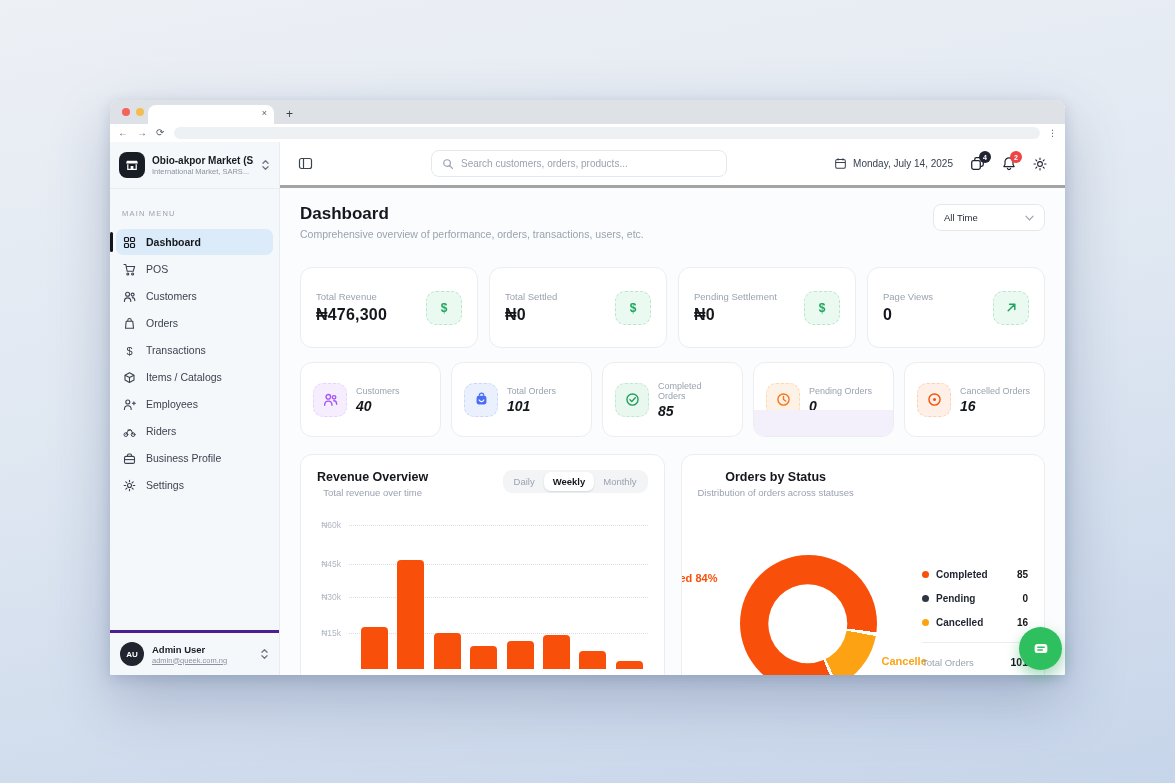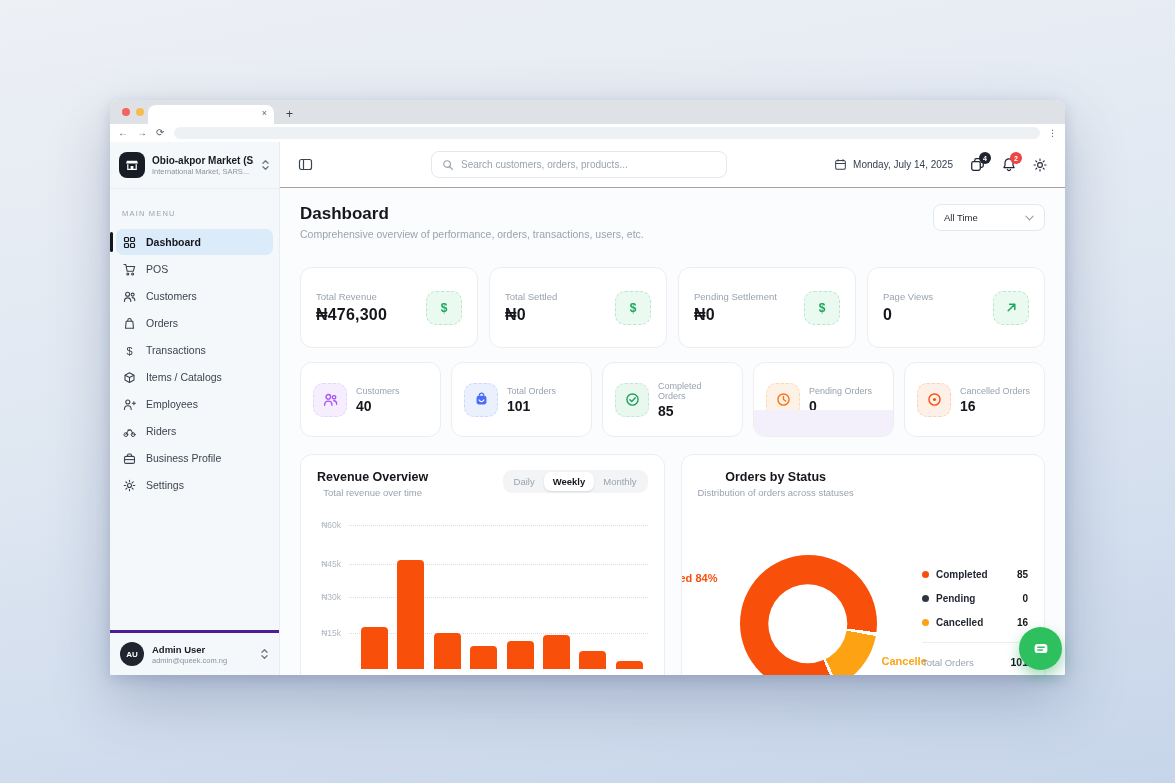--- a/index.html
+++ b/index.html
@@ -33,25 +33,25 @@
   .updown { color:#6b7280; flex:none; }
   .menu { padding:6px 0 0 0; flex:1; }
   .menu-label { font-size:7.5px; letter-spacing:1.2px; color:#9aa3b0; padding:14px 12px 10px 12px; }
   .mi { position:relative; height:26px; display:flex; align-items:center; gap:10px; margin:1px 6px; padding:0 7px; border-radius:7px; color:#3c4350; font-size:10.5px; cursor:default; }
   .mi svg { flex:none; }
   .mi.active { background:#dcebfa; color:#14171d; font-weight:bold; }
   .mi.active::before { content:""; position:absolute; left:-6px; top:3px; bottom:3px; width:3px; background:#14171d; border-radius:2px; }
   .s-user { border-top:3px solid #4c1d95; padding:9px 10px; display:flex; align-items:center; gap:8px; }
   .avatar { width:24px; height:24px; border-radius:50%; background:#1f242e; color:#fff; font-size:8px; font-weight:bold; display:flex; align-items:center; justify-content:center; flex:none; }
   .u-name { font-size:9.5px; font-weight:bold; color:#1a1d23; }
-  .u-mail { font-size:7.5px; color:#8b93a1; margin-top:1px; }
+  .u-mail { font-size:7.5px; color:#8b93a1; margin-top:1px;text-decoration:underline; }
   .s-user .updown { margin-left:auto; }
 
   .main { flex:1; display:flex; flex-direction:column; min-width:0; }
-  .topbar { height:46px; border-bottom:1px solid #a3a3a3; display:flex; align-items:center; padding:0 18px; flex:none; background:#fff; }
+  .topbar { height:46px; border-bottom:3px solid #a3a3a3; display:flex; align-items:center; padding:0 18px; flex:none; background:#fff; }
   .collapse { color:#3c4350; display:flex; }
   .search { margin-left:118px; width:296px; height:27px; border:1px solid #e4e7ec; border-radius:8px; display:flex; align-items:center; gap:7px; padding:0 10px; background:#fff; }
   .search input { border:none; outline:none; flex:1; font-size:10px; color:#374151; background:transparent; font-family:inherit; }
   .search input::placeholder { color:#9aa3b0; }
   .tb-right { margin-left:auto; display:flex; align-items:center; gap:17px; }
   .dategrp { display:flex; align-items:center; gap:6px; color:#374151; font-size:10px; }
   .badged { position:relative; display:flex; }
   .badge { position:absolute; top:-5px; right:-6px; min-width:12px; height:12px; border-radius:7px; font-size:7px; color:#fff; display:flex; align-items:center; justify-content:center; padding:0 3px; font-weight:bold; }
   .badge.dark { background:#1f2430; }
   .badge.red { background:#ef4444; }
@@ -67,21 +67,21 @@
   .card { background:#fff; border:1px solid #ecedf1; border-radius:12px; }
   .stat1 { padding:13px 15px; display:flex; align-items:center; justify-content:space-between; height:81px; }
   .st-label { font-size:9.5px; color:#9aa3b0; }
   .st-value { font-size:16px; font-weight:bold; color:#15171c; margin-top:4px; letter-spacing:.2px; }
   .icon-money { width:36px; height:34px; border-radius:10px; background:#eafaf1; border:1px dashed #b9e5cb; display:flex; align-items:center; justify-content:center; color:#1ea75d; font-size:12px; font-weight:bold; flex:none; }
 
   .row2 { margin-top:14px; display:grid; grid-template-columns:repeat(5,1fr); gap:10px; }
   .stat2 { padding:12px; display:flex; align-items:center; gap:9px; height:75px; position:relative; overflow:hidden; }
   .icon-sq { width:34px; height:34px; border-radius:10px; display:flex; align-items:center; justify-content:center; flex:none; border:1px dashed transparent; }
   .st2-label { font-size:9px; color:#9aa3b0; }
-  .st2-value { font-size:14px; font-weight:bold; color:#15171c; margin-top:2px; }
+  .st2-value { font-size:14px; font-weight:bold; color:#15171c; margin-top:2px;font-style:italic; }
   .pending-strip { position:absolute; left:0; right:0; bottom:0; height:26px; background:#f3effb; }
 
   .charts { margin-top:17px; display:grid; grid-template-columns:1fr 1fr; gap:16px; }
   .chart-card { padding:15px 16px; height:365px; position:relative; overflow:hidden; }
   .ch-title { font-size:12.5px; font-weight:bold; color:#15171c; }
   .ch-sub { font-size:9.5px; color:#9aa3b0; margin-top:3px; }
   .ch-head { display:flex; align-items:flex-start;text-align:center; }
   .toggle { margin-left:auto; background:#f3f4f6; border-radius:9px; padding:2px; display:flex; }
   .tg { font-size:9.5px; color:#9aa3b0; padding:4px 9px; border-radius:7px; }
   .tg.active { background:#fff; color:#14171d; font-weight:bold; box-shadow:0 1px 2px rgba(0,0,0,.12); }

